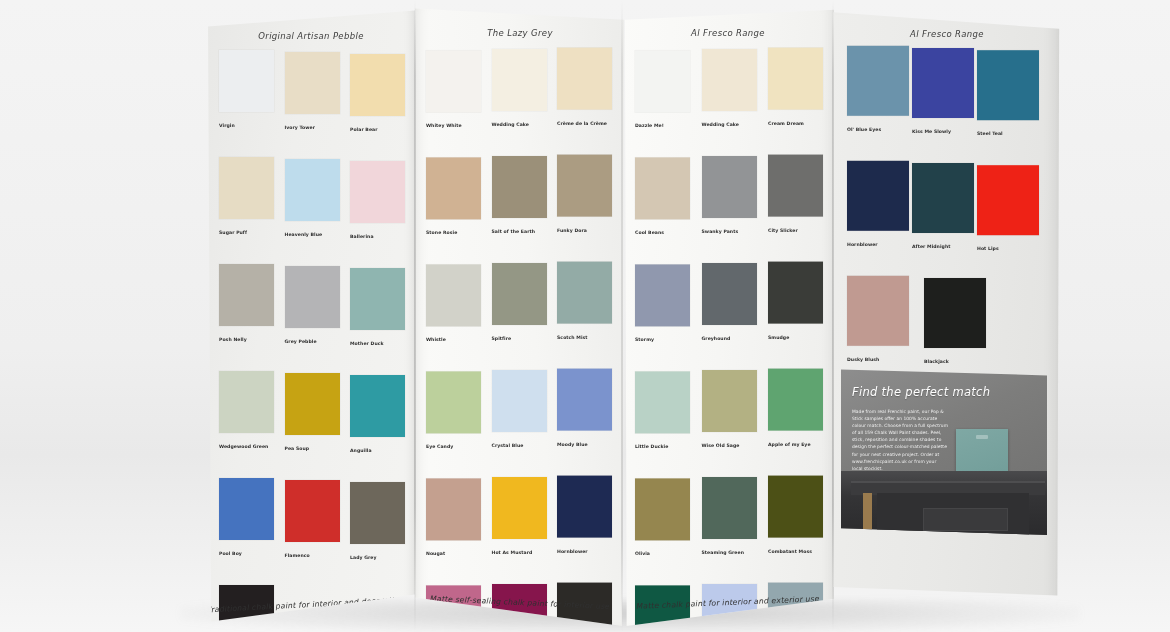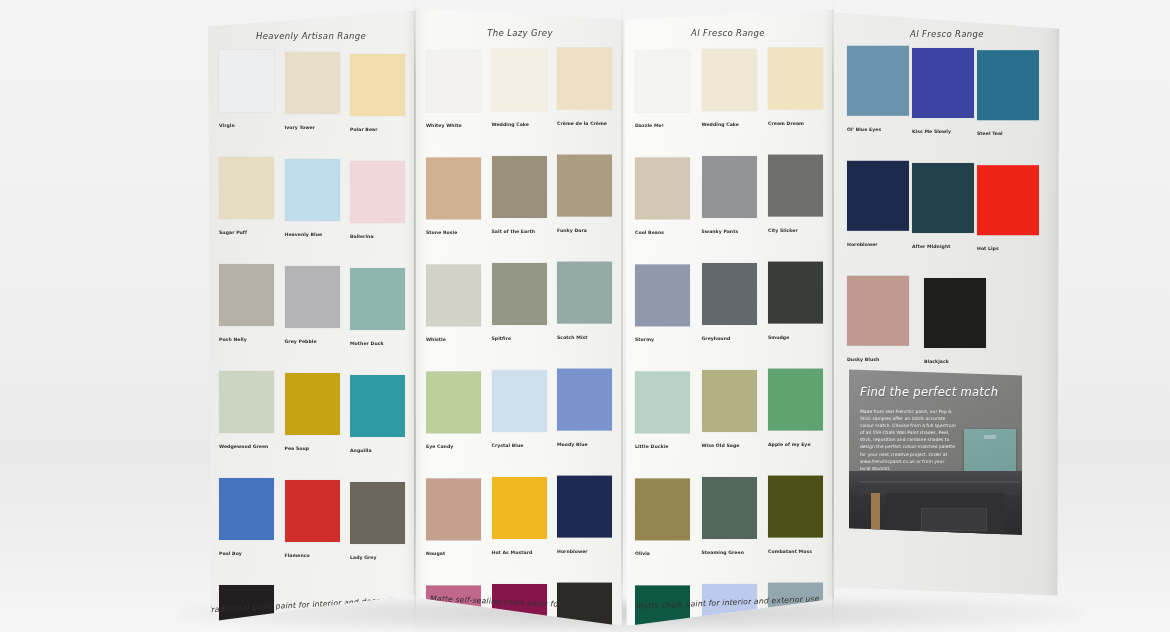--- a/index.html
+++ b/index.html
@@ -82,21 +82,21 @@
 </style>
 </head>
 <body>
 
 <div class="stage">
 
   <div class="floor-shadow"></div>
 
   <div class="panel" id="panel1">
     <div class="inner">
-      <div class="range-title" style="top:23px;">Heavenly Artisan Range</div>
+      <div class="range-title" style="top:23px;">Original Artisan Pebble</div>
       <div class="grid" id="g1" style="top:44px;left:12px;right:10px;">
           <div class="swrow" style="margin-bottom: 26px;">
             <div class="sw" style="width: 55px; transform: translateY(-2px);"><span class="chip" style="height: 62px; background: rgb(236, 238, 240);"></span><span class="lbl">Virgin</span></div>
             <div class="sw" style="width: 55px; transform: translateY(0px);"><span class="chip" style="height: 62px; background: rgb(232, 221, 198);"></span><span class="lbl">Ivory Tower</span></div>
             <div class="sw" style="width: 55px; transform: translateY(2px);"><span class="chip" style="height: 62px; background: rgb(242, 221, 174);"></span><span class="lbl">Polar Bear</span></div>
           </div>
           <div class="swrow" style="margin-bottom: 26px;">
             <div class="sw" style="width: 55px; transform: translateY(-2px);"><span class="chip" style="height: 62px; background: rgb(230, 220, 196);"></span><span class="lbl">Sugar Puff</span></div>
             <div class="sw" style="width: 55px; transform: translateY(0px);"><span class="chip" style="height: 62px; background: rgb(190, 220, 236);"></span><span class="lbl">Heavenly Blue</span></div>
             <div class="sw" style="width: 55px; transform: translateY(2px);"><span class="chip" style="height: 62px; background: rgb(241, 214, 218);"></span><span class="lbl">Ballerina</span></div>
@@ -229,21 +229,21 @@
             <div class="sw" style="width: 62px; transform: translateY(-2.2px);"><span class="chip" style="height: 70px; background: rgb(29, 42, 76);"></span><span class="lbl">Hornblower</span></div>
             <div class="sw" style="width: 62px; transform: translateY(0px);"><span class="chip" style="height: 70px; background: rgb(34, 65, 74);"></span><span class="lbl">After Midnight</span></div>
             <div class="sw" style="width: 62px; transform: translateY(2.2px);"><span class="chip" style="height: 70px; background: rgb(238, 34, 22);"></span><span class="lbl">Hot Lips</span></div>
           </div>
           <div class="swrow" style="margin-bottom: 26px; justify-content: flex-start;">
             <div class="sw" style="width: 62px; transform: translateY(-2.2px);"><span class="chip" style="height: 70px; background: rgb(192, 154, 145);"></span><span class="lbl">Dusky Blush</span></div>
             <div class="sw" style="width: 62px; margin-left: 15px; transform: translateY(0px);"><span class="chip" style="height: 70px; background: rgb(30, 31, 29);"></span><span class="lbl">Blackjack</span></div>
           </div>
         </div>
 
-      <div class="promo" style="left:16px;top:359px;width:173px;height:168px;
+      <div class="promo" style="left:8px;top:359px;width:206px;height:168px;
                   clip-path:polygon(0 1.5%, 100% 5.0%, 100% 100%, 0 96%);">
         <div class="promo-title" style="left:11px;top:18px;">Find the perfect match</div>
         <div class="promo-body" style="left:11px;top:41px;">Made from real Frenchic paint, our Pop &amp; Stick samples offer an 100% accurate colour match. Choose from a full spectrum of all 159 Chalk Wall Paint shades. Peel, stick, reposition and combine shades to design the perfect colour-matched palette for your next creative project. Order at www.frenchicpaint.co.uk or from your local stockist.</div>
         <div class="promo-sample" style="left:115px;top:62px;width:52px;height:72px;">
           <div class="tick"></div>
         </div>
         <div class="promo-photo">
           <div class="mantel"></div>
           <div class="mantel-post"></div>
           <div class="fireplace">

